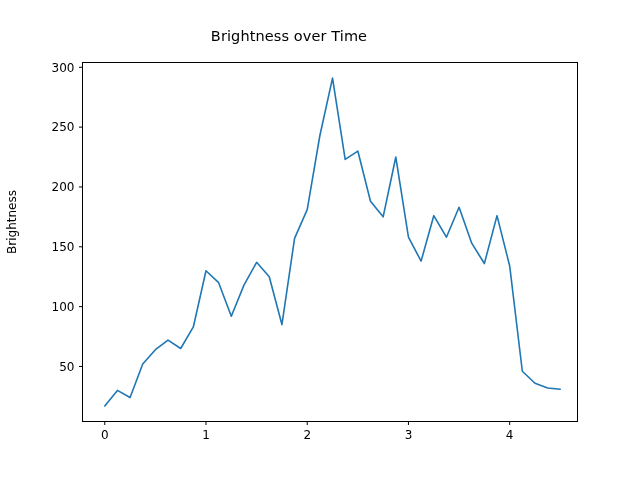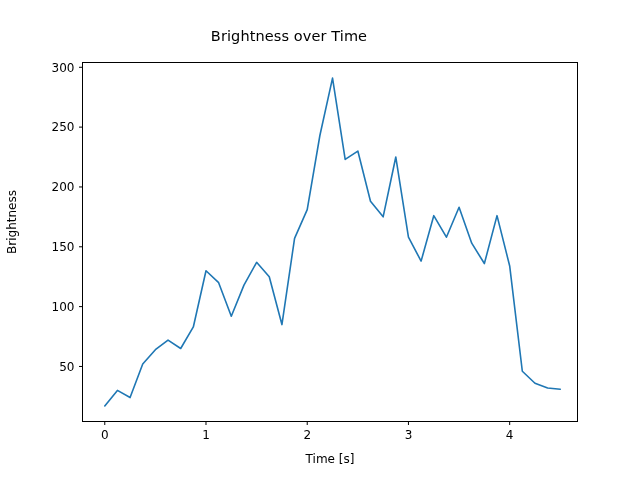--- a/index.html
+++ b/index.html
@@ -80,21 +80,20 @@
 <body>
 
 <div id="figure">
 
   <div id="chart-title">Brightness over Time</div>
 
   <div id="ylabel">
     <span>Brightness</span>
   </div>
 
-  <div id="xlabel">Time [s]</div>
 
   <svg id="plot" width="640" height="480">
 
     <g>
       <rect id="spine-box" x="82.5" y="62.5" width="495" height="359" fill="none" stroke="#000000" stroke-width="1"></rect>
     </g>
 
     <g id="x-ticks">
         <line x1="104.76993865030676" x2="104.76993865030676" y1="421.5" y2="425" stroke="#000000" stroke-width="1"></line>
         <text x="104.76993865030676" y="438.5" text-anchor="middle" class="tick-text">0</text>

